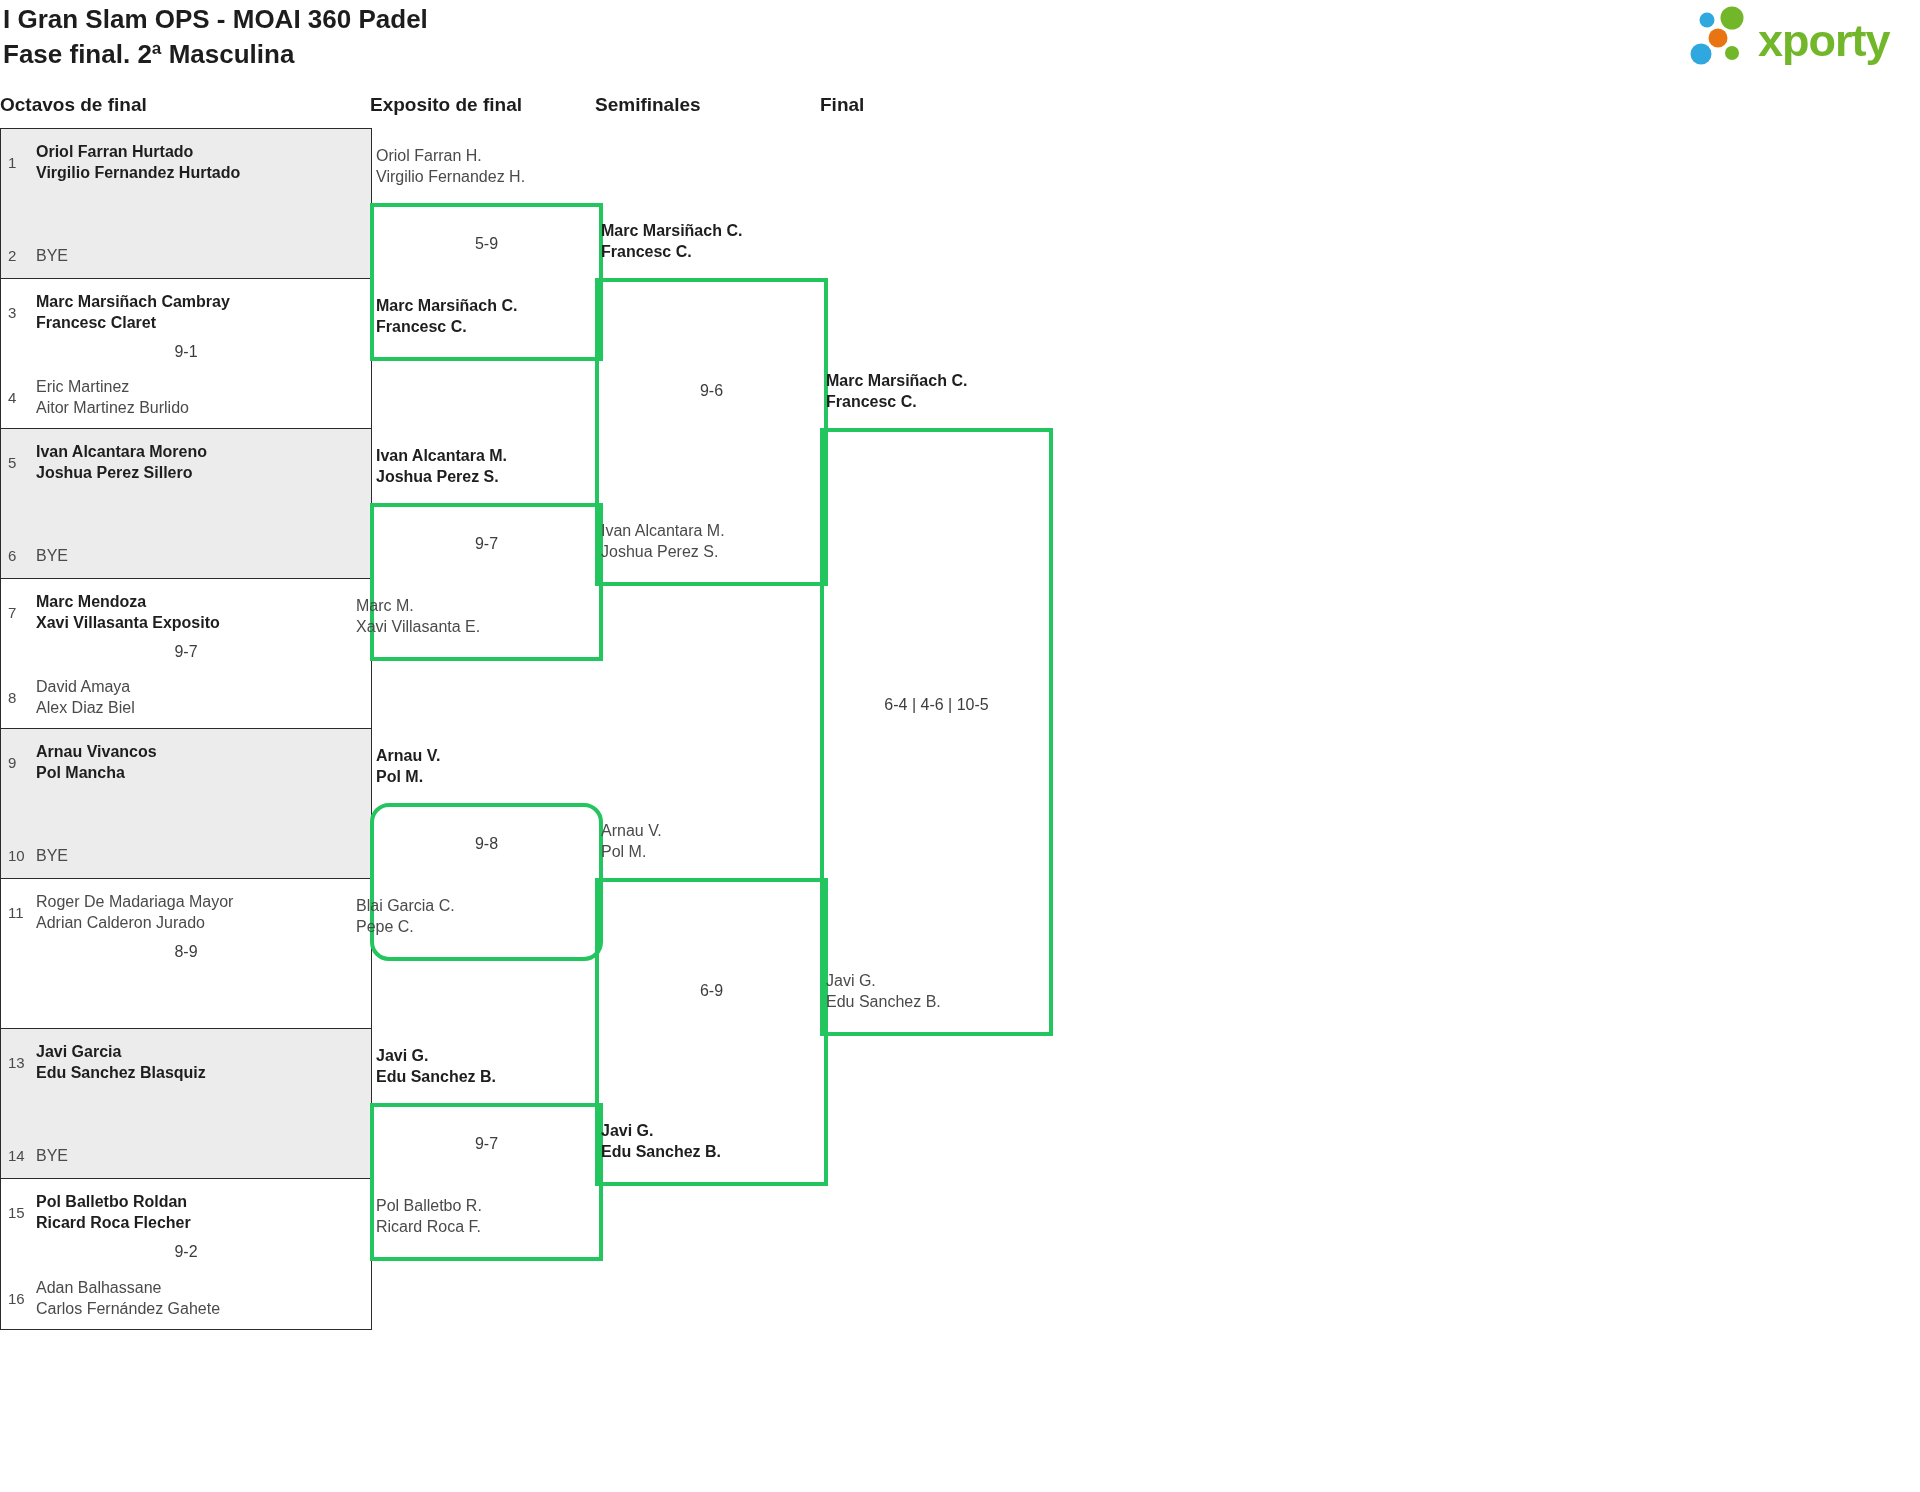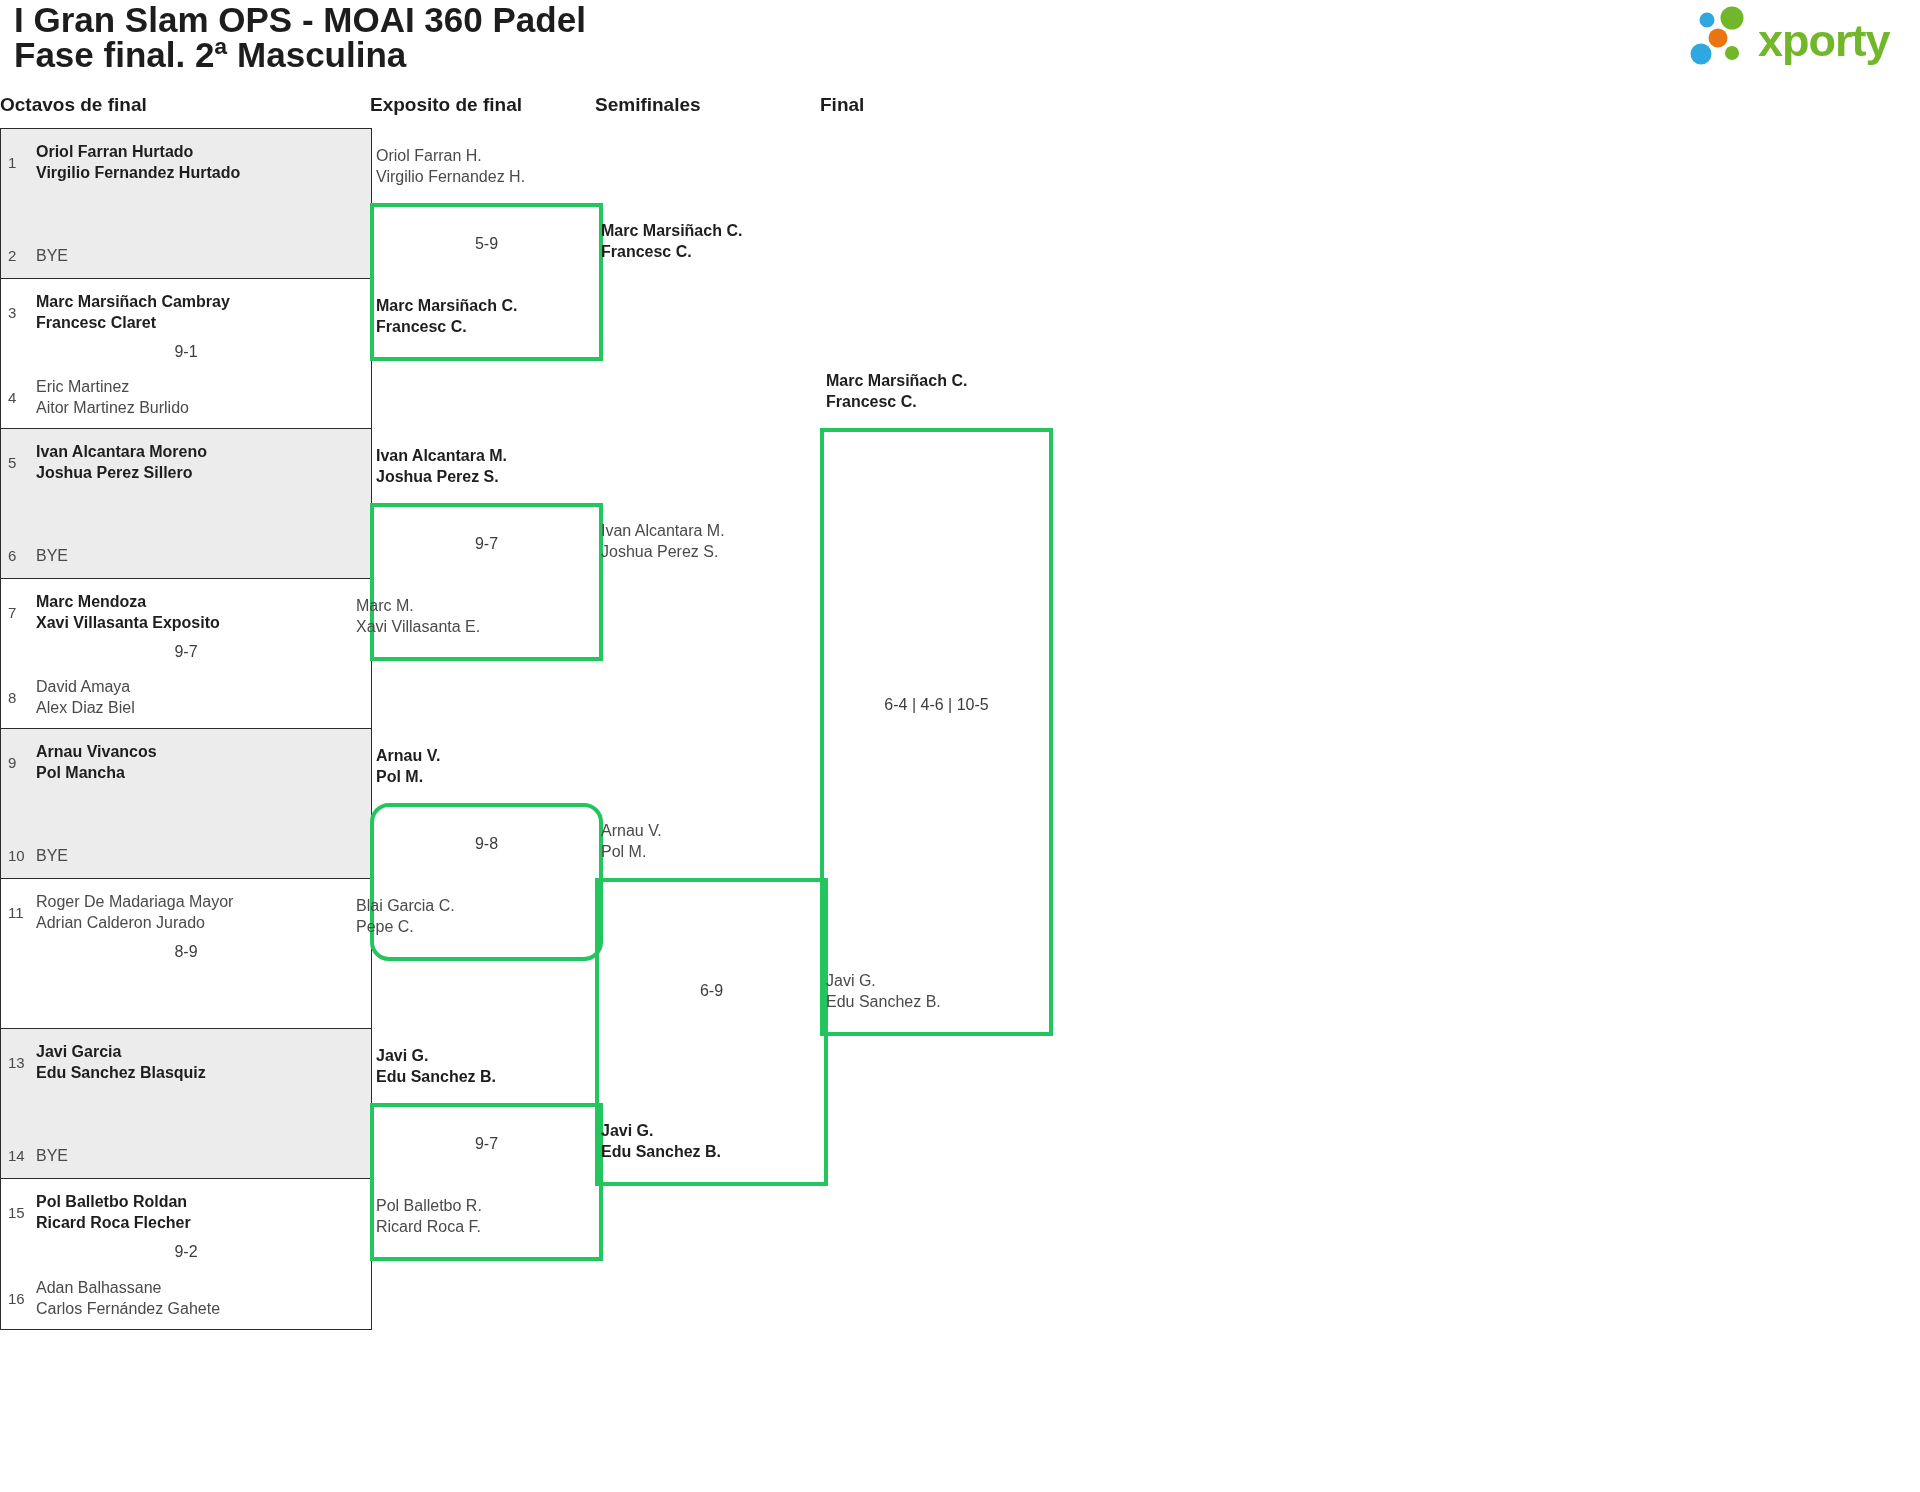--- a/index.html
+++ b/index.html
@@ -2,21 +2,21 @@
 <html><head>
 <meta charset="utf-8">
 <style>
   html,body { margin:0; padding:0; background:#ffffff; }
   .canvas {
     position:relative; width:1920px; height:1492px; background:#ffffff;
     font-family:"Liberation Sans", sans-serif; overflow:hidden;
   }
 
   
-  .title { position:absolute; left:14px; top:2px; font-size:35px; line-height:35px;
+  .title { position:absolute; left:3px; top:2px; font-size:26px; line-height:35px;
            font-weight:bold; color:#1d1d1d; }
   .logo  { position:absolute; left:1682px; top:2px; }
 
   
   .colhead { position:absolute; top:94px; height:24px; font-size:19px; font-weight:bold;
              color:#1d1d1d; text-align:left; }
   .h1 { left:0;     width:370px; }
   .h2 { left:370px; width:225px; }
   .h3 { left:595px; width:225px; }
   .h4 { left:820px; width:225px; }
@@ -228,20 +228,23 @@
   <div class="match qf qf2">
     <div class="mscore">9-7</div>
   </div>
   <div class="match qf qf3">
     <div class="mscore">9-8</div>
   </div>
   <div class="match qf qf4">
     <div class="mscore">9-7</div>
   </div>
 
+  <div class="match sf sf1">
+    <div class="mscore">9-6</div>
+  </div>
   <div class="match sf sf2">
     <div class="mscore">6-9</div>
   </div>
 
   <div class="match fin">
     <div class="mscore">6-4 | 4-6 | 10-5</div>
   </div>
 
   <div class="mlabel lq1t">
     <span class="ln">Oriol Farran H.</span>

